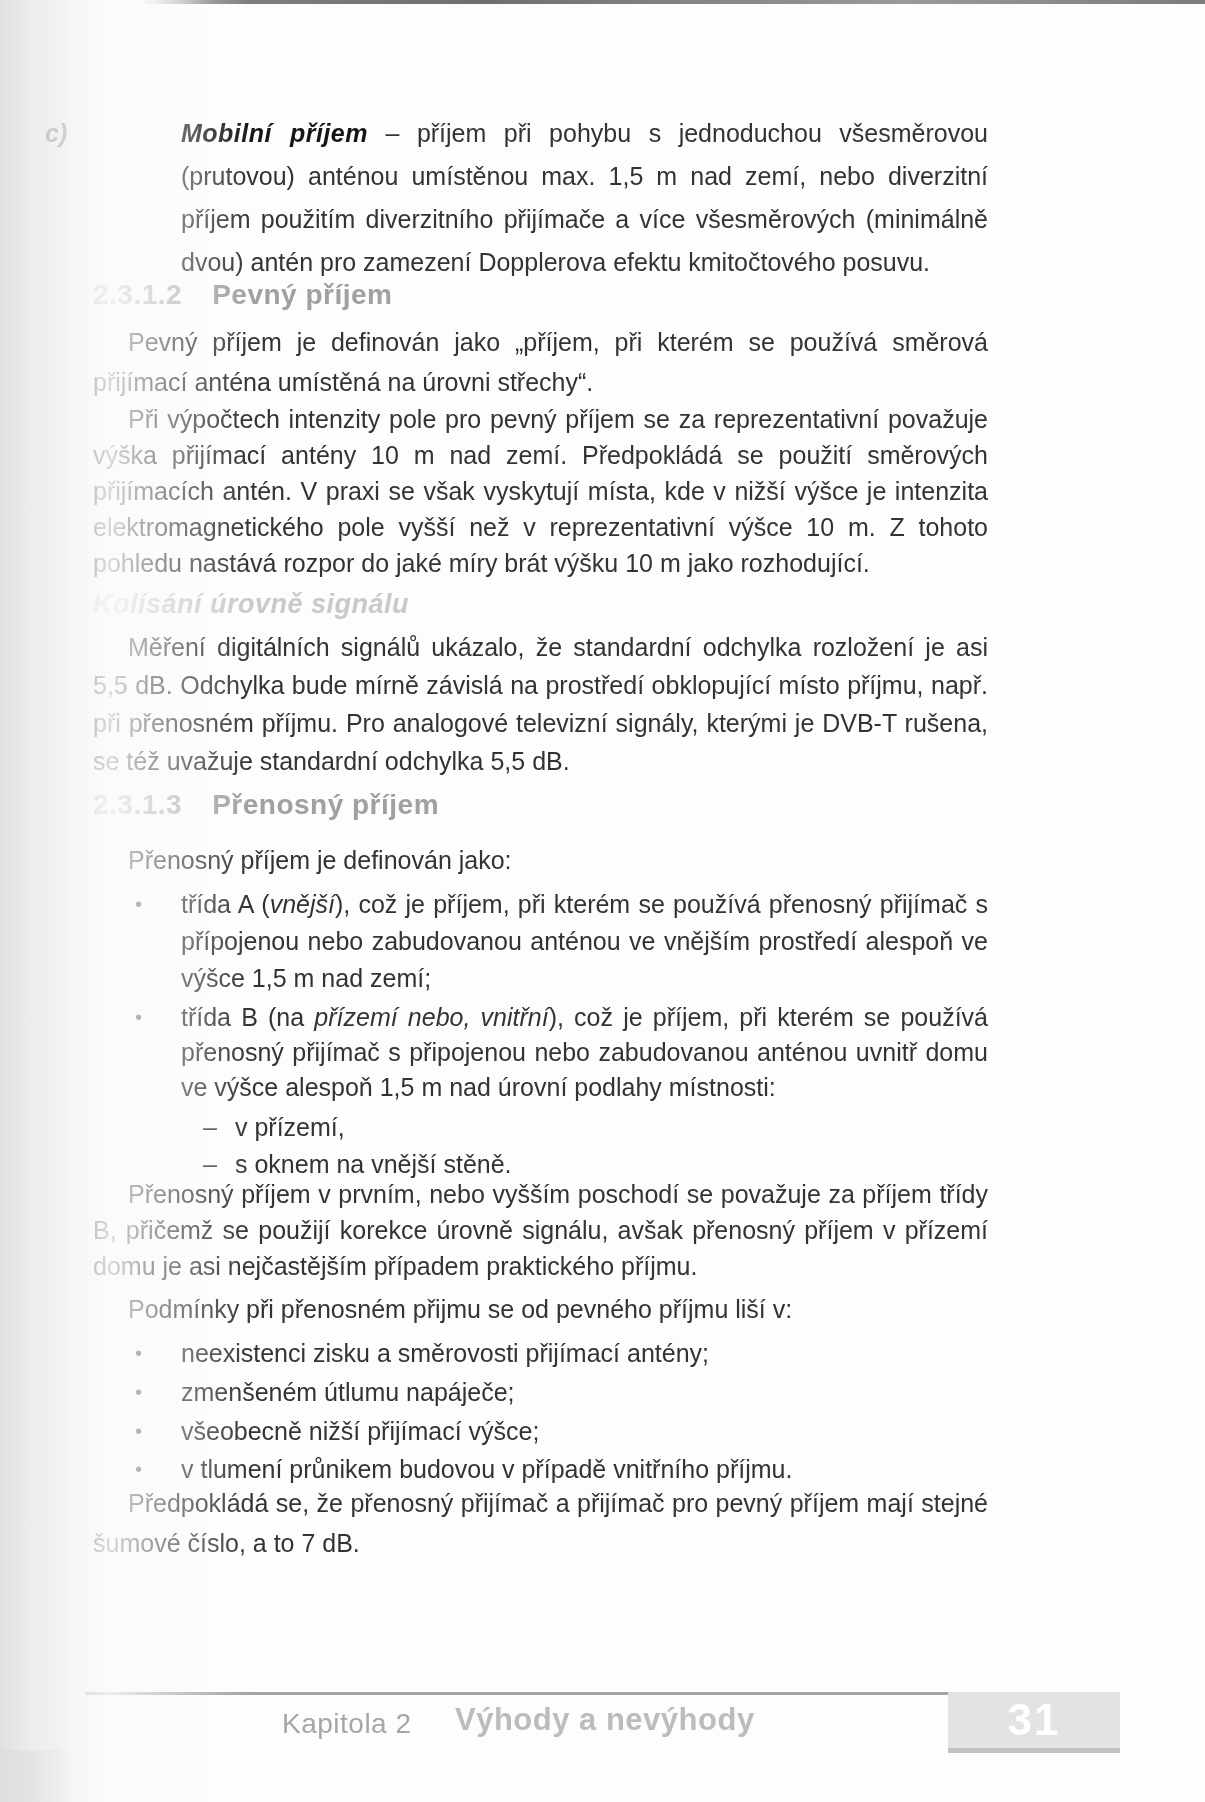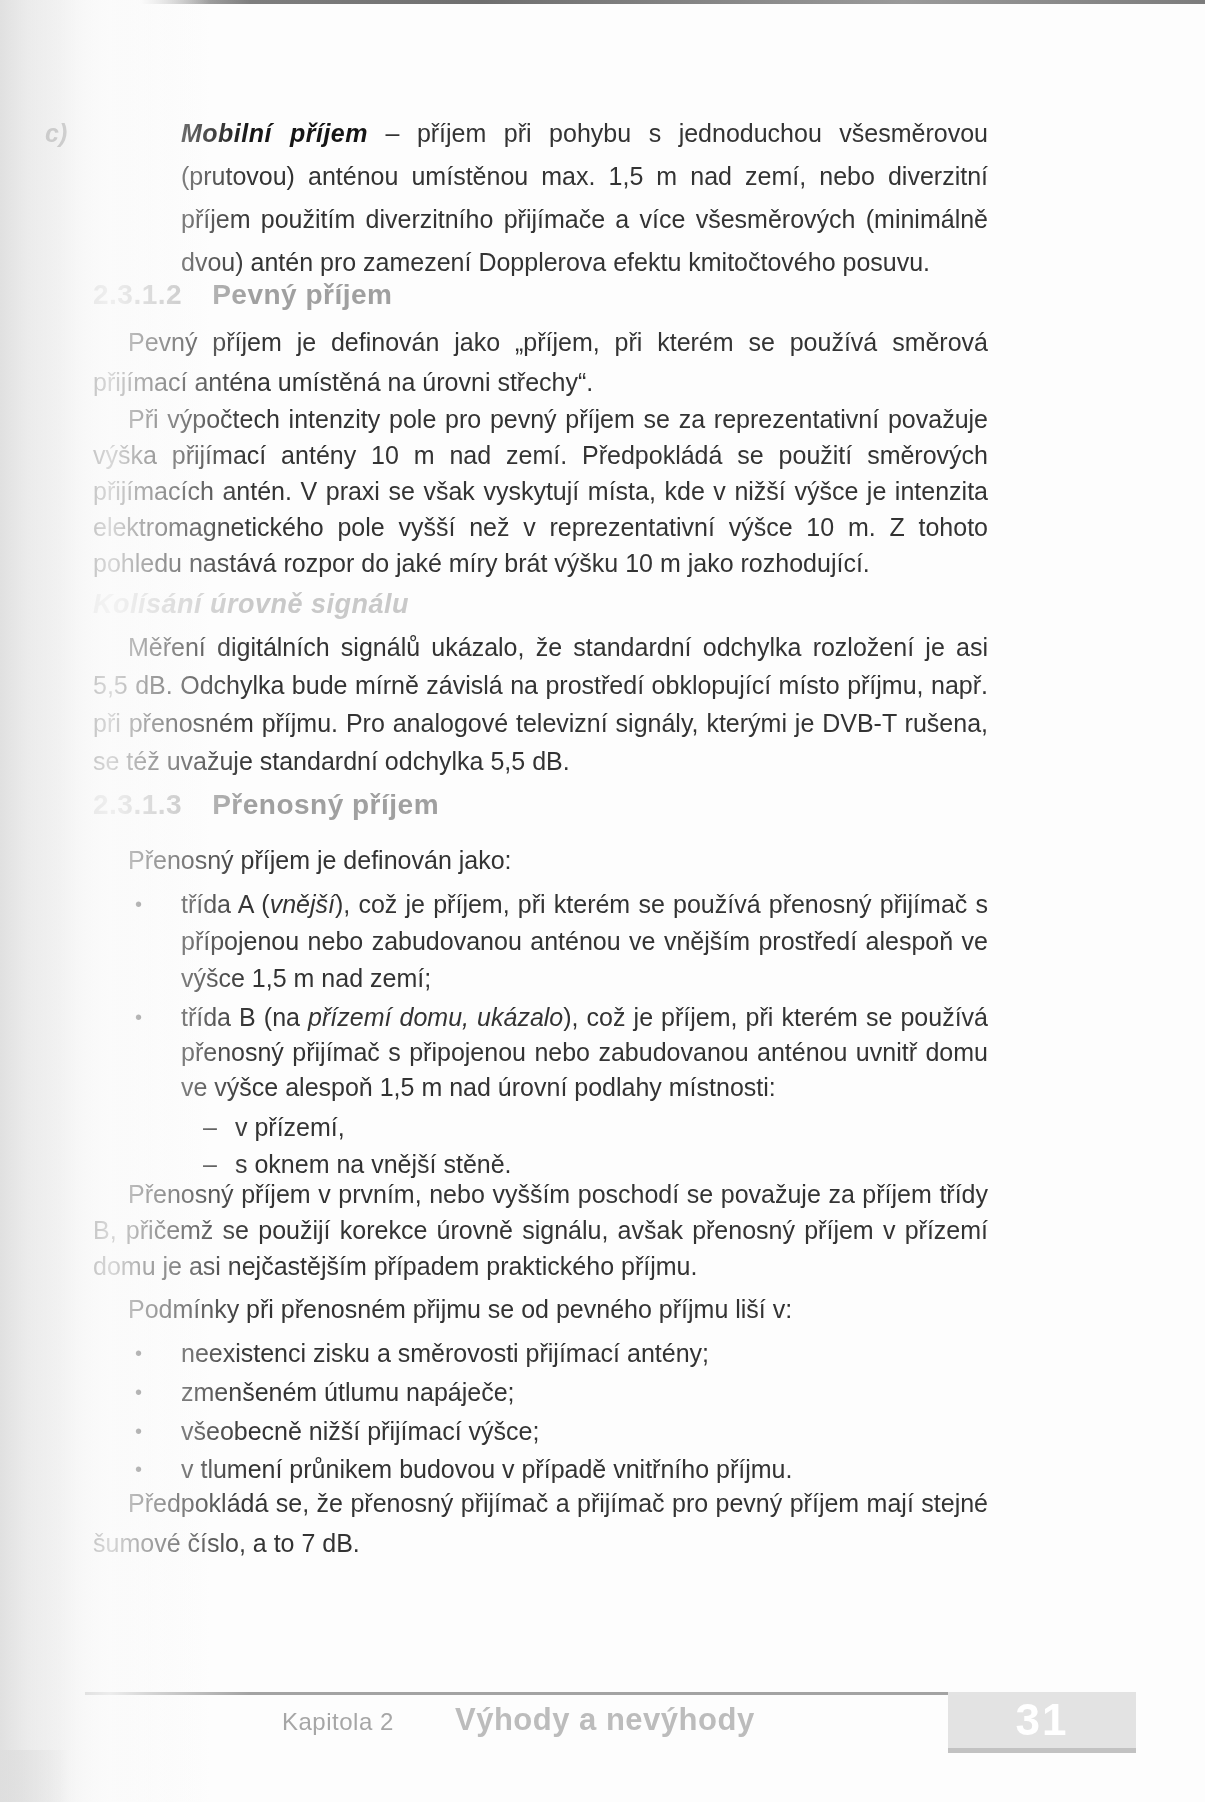--- a/index.html
+++ b/index.html
@@ -38,23 +38,23 @@
   .heading{font-weight:bold;color:#a0a0a0;font-size:28px;letter-spacing:0.5px;text-align:left;}
   .heading .h-num{margin-right:30px;color:#b3b3b3;}
   .subheading{font-weight:bold;font-style:italic;color:#c9c9c9;font-size:27px;text-align:left;letter-spacing:0.5px;}
   .bullet-row{padding-left:88px;}
   .bullet-row .glyph{float:left;margin-left:-46px;color:#3a3a3a;font-size:20px;line-height:inherit;}
   .sub-row{padding-left:142px;text-align:left;}
   .sub-row .dash{float:left;margin-left:-32px;color:#3a3a3a;}
   .it{font-style:italic;margin-top:29px;}
   
   .footer-rule{position:absolute;left:85px;top:1692px;width:865px;height:3px;background:#a3a3a3;}
-  .footer-chapter{position:absolute;left:282px;top:1708px;font-size:24px;color:#a6a6a6;letter-spacing:0.5px;}
+  .footer-chapter{position:absolute;left:282px;top:1708px;font-size:28px;color:#a6a6a6;letter-spacing:0.5px;}
   .footer-title{position:absolute;left:455px;top:1702px;font-size:31px;font-weight:bold;color:#bcbcbc;letter-spacing:0.5px;text-align:right;}
-  .pagenum-box{position:absolute;left:948px;top:1692px;width:188px;height:56px;
+  .pagenum-box{position:absolute;left:948px;top:1692px;width:172px;height:56px;
     background:#e3e3e3;border-bottom:5px solid #c2c2c2;
     display:flex;align-items:center;justify-content:center;}
   .pagenum-box .num{color:#fff;font-size:44px;font-weight:bold;letter-spacing:2px;}
   .corner-smudge{position:absolute;left:0;top:1750px;width:70px;height:52px;
     background:linear-gradient(to right,#b9b9b9,rgba(255,255,255,0));}
 </style>
 </head>
 <body>
 
 <div class="page">
@@ -85,21 +85,21 @@
       <span class="h-num">2.3.1.3</span><span>Přenosný příjem</span>
     </div>
 
     <div class="blk indent" style="top:841px;text-align:left">Přenosný příjem je definován jako:</div>
 
     <div class="blk bullet-row lh37" style="top:886px">
       <span class="glyph">•</span><span>třída A (</span><span class="it">vnější</span><span>), což je příjem, při kterém se používá přenosný přijímač s přípojenou nebo zabudovanou anténou ve vnějším prostředí alespoň ve výšce 1,5 m nad zemí;</span>
     </div>
 
     <div class="blk bullet-row lh35" style="top:1000px">
-      <span class="glyph">•</span><span>třída B (na </span><span class="it">přízemí domu, ukázalo</span><span>), což je příjem, při kterém se používá přenosný přijímač s připojenou nebo zabudovanou anténou uvnitř domu ve výšce alespoň 1,5 m nad úrovní podlahy místnosti:</span>
+      <span class="glyph">•</span><span>třída B (na </span><span class="it">přízemí nebo, vnitřní</span><span>), což je příjem, při kterém se používá přenosný přijímač s připojenou nebo zabudovanou anténou uvnitř domu ve výšce alespoň 1,5 m nad úrovní podlahy místnosti:</span>
     </div>
 
     <div class="blk sub-row" style="top:1108px">
       <span class="dash">–</span><span>v přízemí,</span>
     </div>
 
     <div class="blk sub-row" style="top:1145px">
       <span class="dash">–</span><span>s oknem na vnější stěně.</span>
     </div>
 

